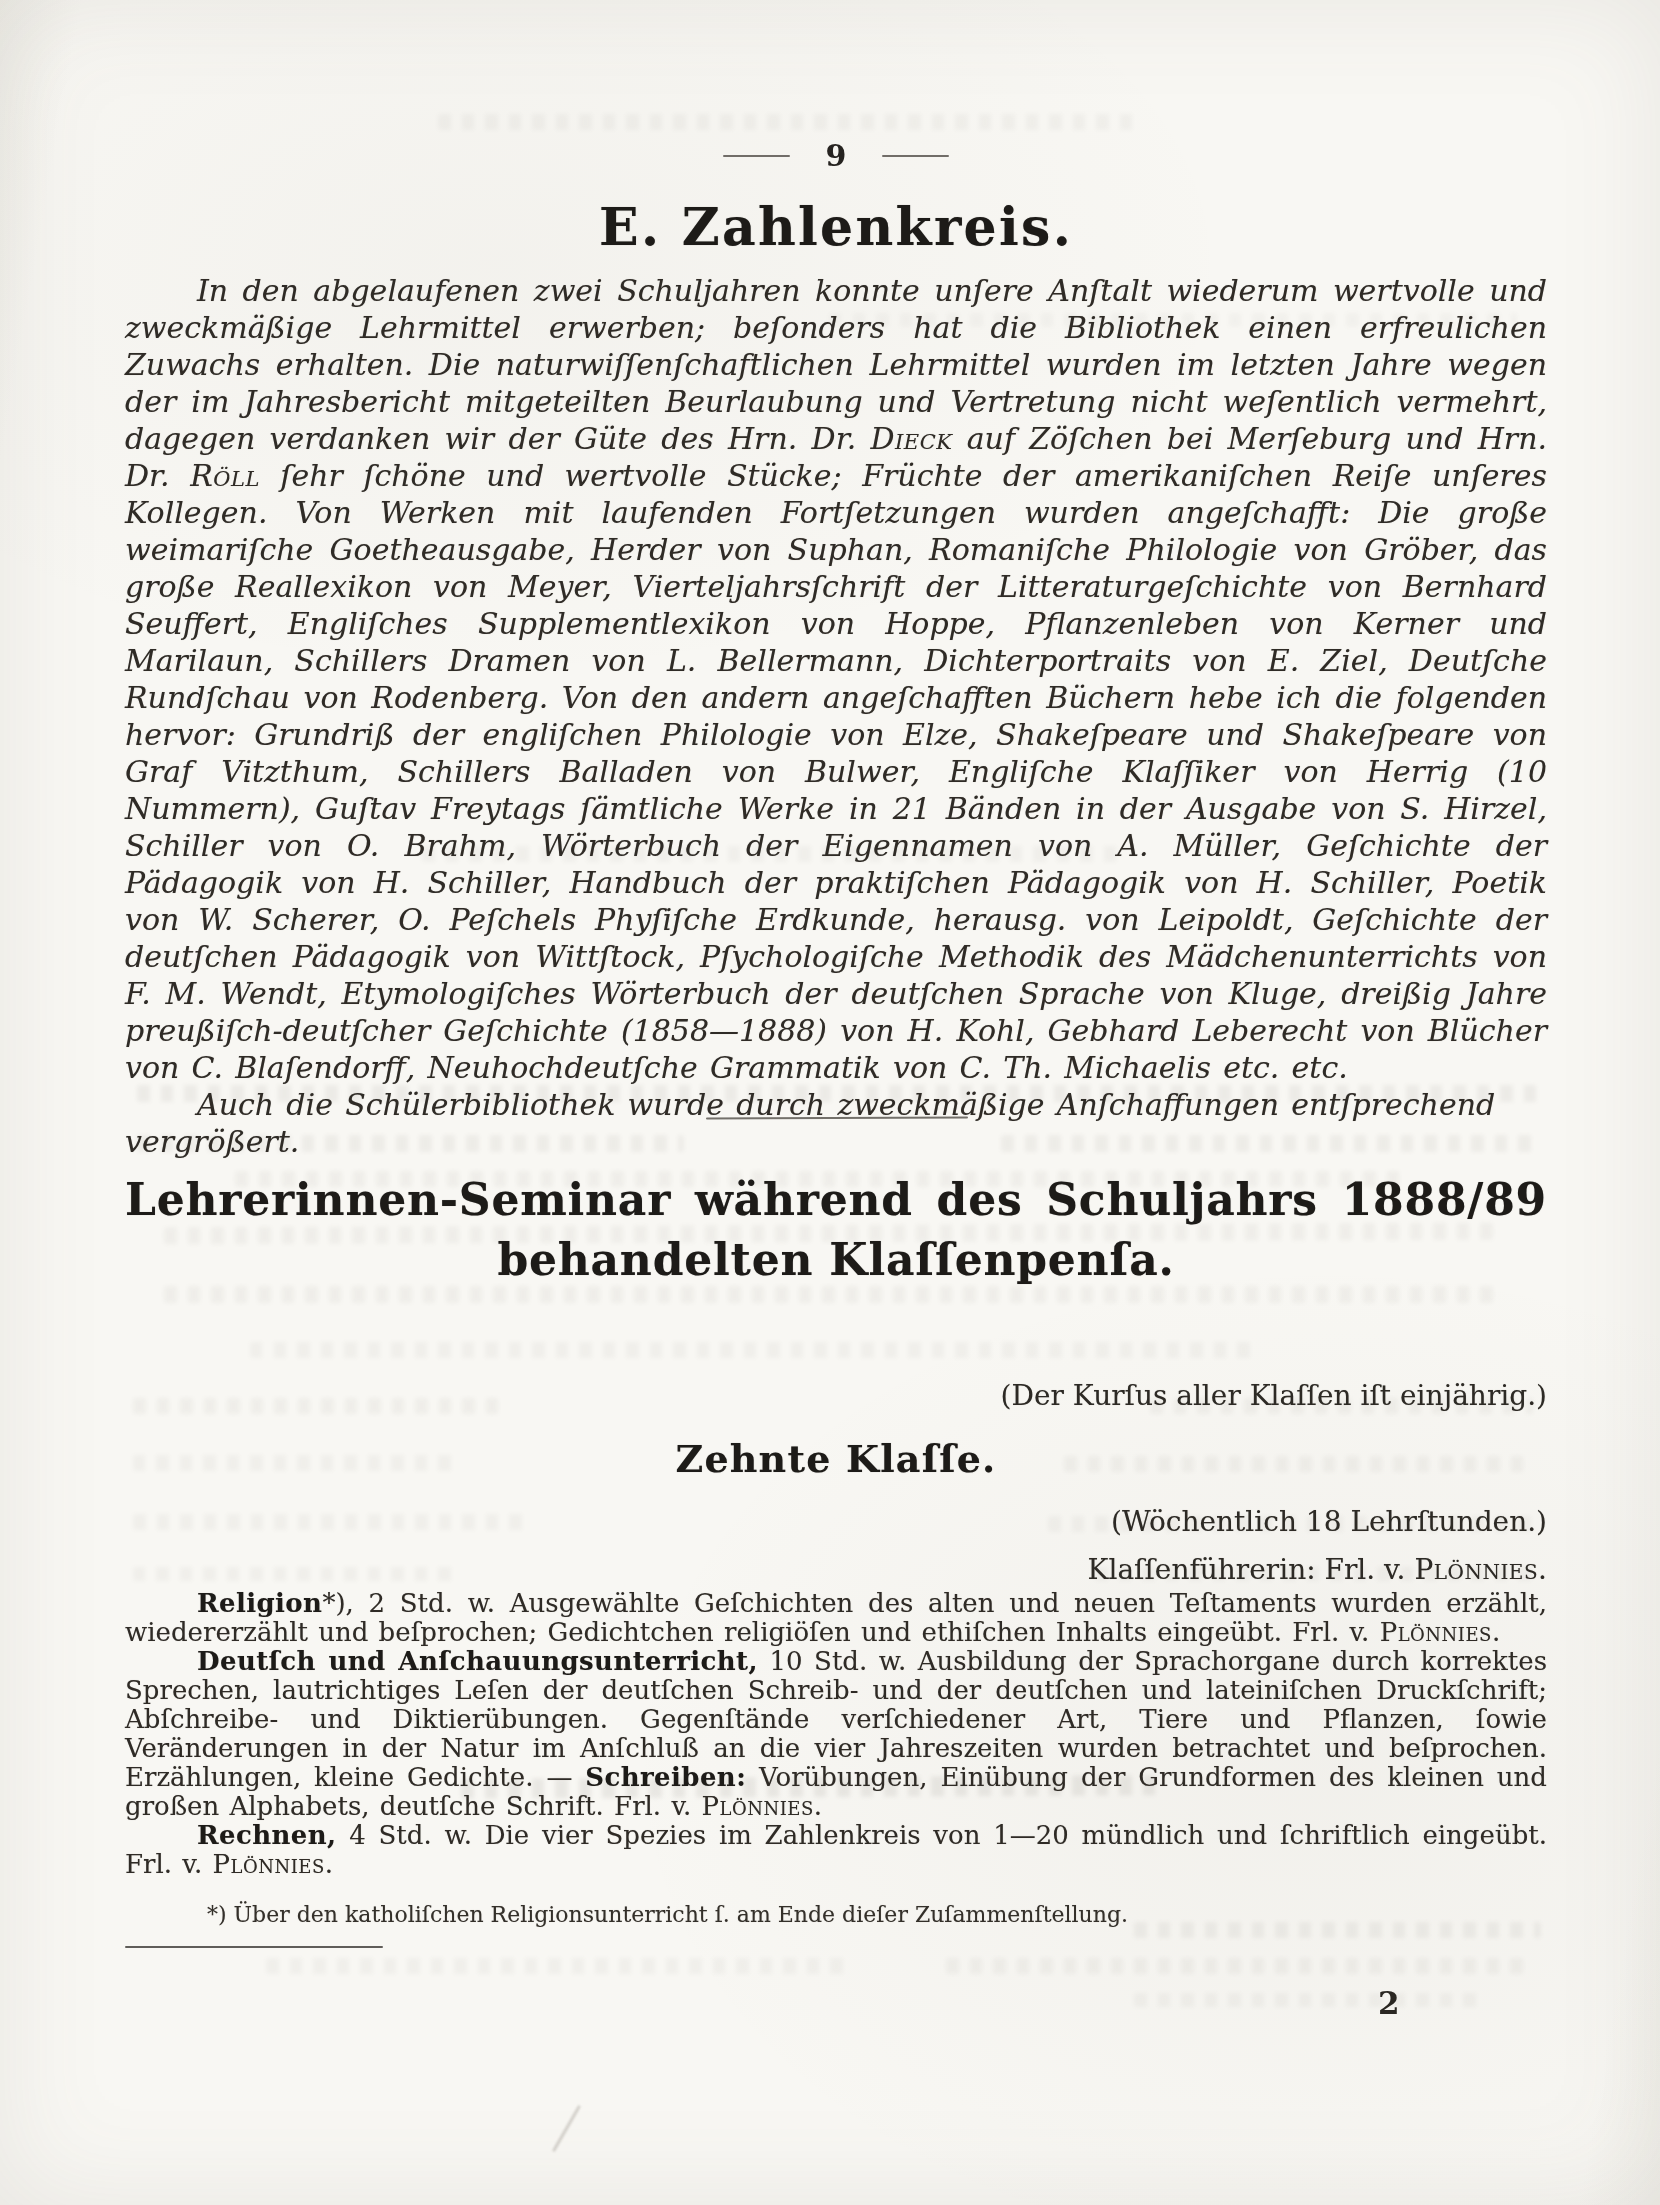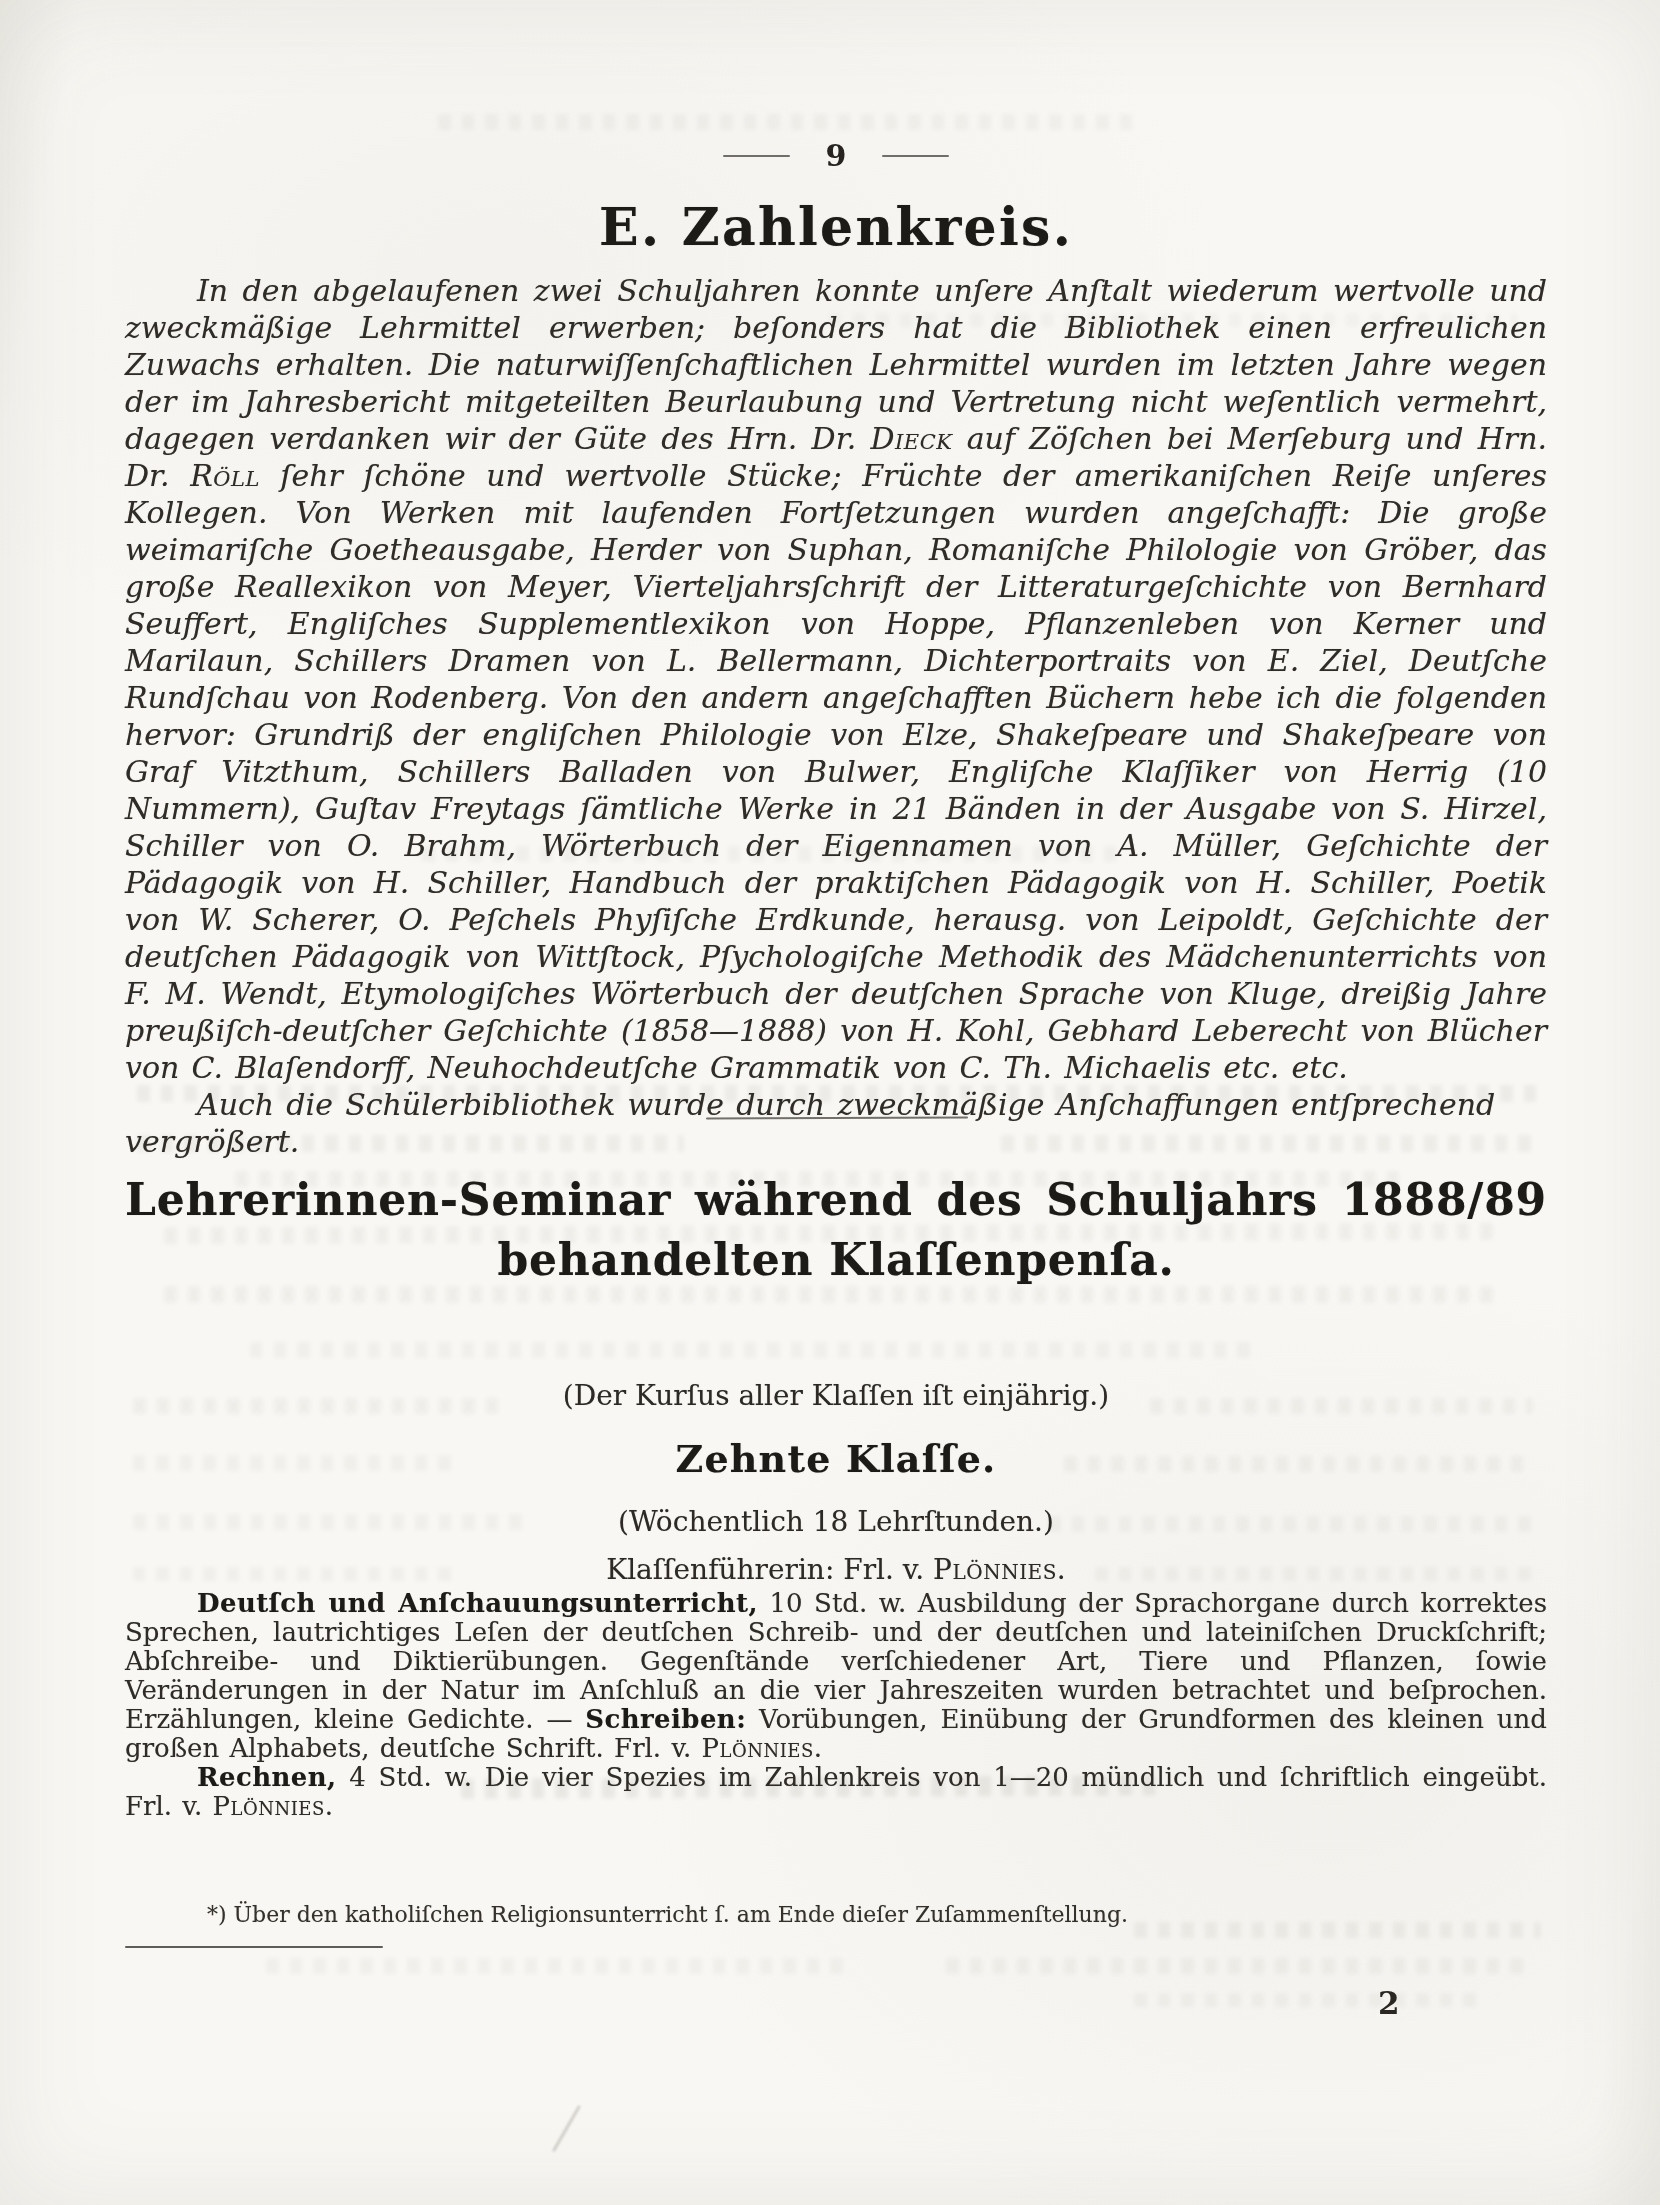--- a/index.html
+++ b/index.html
@@ -32,21 +32,21 @@
   .introwrap p{margin:0;text-align:justify;text-indent:72px;}
   .introwrap p.lastline{text-align:left;}
 
   .divider{top:1117px;left:706px;width:262px;height:2.3px;background:#514d47;opacity:.8;transform:rotate(-.25deg);border-radius:1.6px;}
 
   .fheading{top:1170px;left:125px;width:1422px;font-size:44px;line-height:60px;font-weight:bold;
             color:#1d1b18;letter-spacing:0.8px;text-shadow:0 0 0.8px rgba(29,27,24,.4);}
   .fline.stretch{text-align:justify;text-align-last:justify;}
   .fline.center{text-align:center;}
 
-  .cnote{left:125px;width:1422px;text-align:center;font-size:28px;color:#2d2a25;
+  .cnote{left:125px;width:1422px;text-align:right;font-size:28px;color:#2d2a25;
          text-shadow:0 0 0.8px rgba(45,42,37,.3);}
   .note-course{top:1379px;}
   .classhead{top:1436px;left:125px;width:1422px;text-align:center;font-size:38px;font-weight:bold;
              color:#1d1b18;letter-spacing:1.2px;text-shadow:0 0 0.8px rgba(29,27,24,.42);}
   .note-hours{top:1505px;}
   .note-teacher{top:1553px;}
 
   .pensum{top:1589px;left:125px;width:1422px;font-size:26px;line-height:29px;
           word-spacing:2px;text-shadow:0 0 0.8px rgba(47,43,38,.3);}
   .pensum p{margin:0;text-align:justify;text-indent:72px;}
@@ -112,20 +112,21 @@
 
   <div class="abs cnote note-course">(Der Kurſus aller Klaſſen iſt einjährig.)</div>
 
   <div class="abs classhead">Zehnte Klaſſe.</div>
 
   <div class="abs cnote note-hours">(Wöchentlich 18 Lehrſtunden.)</div>
 
   <div class="abs cnote note-teacher"><span>Klaſſenführerin: Frl. v. </span><span class="sc">Plönnies</span><span>.</span></div>
 
   <div class="abs pensum">
+    <p><b>Religion</b><span>*), 2 Std. w.  Ausgewählte Geſchichten des alten und neuen Teſtaments wurden erzählt, wiedererzählt und beſprochen; Gedichtchen religiöſen und ethiſchen Inhalts eingeübt.  Frl. v. </span><span class="sc">Plönnies</span><span>.</span></p>
     <p><b>Deutſch und Anſchauungsunterricht,</b><span> 10 Std. w.  Ausbildung der Sprachorgane durch korrektes Sprechen, lautrichtiges Leſen der deutſchen Schreib- und der deutſchen und lateiniſchen Druckſchrift; Abſchreibe- und Diktierübungen.  Gegenſtände verſchiedener Art, Tiere und Pflanzen, ſowie Veränderungen in der Natur im Anſchluß an die vier Jahreszeiten wurden betrachtet und beſprochen.  Erzählungen, kleine Gedichte. — </span><b>Schreiben:</b><span> Vorübungen, Einübung der Grundformen des kleinen und großen Alphabets, deutſche Schrift.  Frl. v. </span><span class="sc">Plönnies</span><span>.</span></p>
     <p><b>Rechnen,</b><span> 4 Std. w.  Die vier Spezies im Zahlenkreis von 1—20 mündlich und ſchriftlich eingeübt. Frl. v. </span><span class="sc">Plönnies</span><span>.</span></p>
   </div>
 
   <div class="abs fnrule"></div>
   <div class="abs footnote">*) Über den katholiſchen Religionsunterricht ſ. am Ende dieſer Zuſammenſtellung.</div>
 
   <div class="abs signature">2</div>
 
   <div class="abs pencil"></div>

